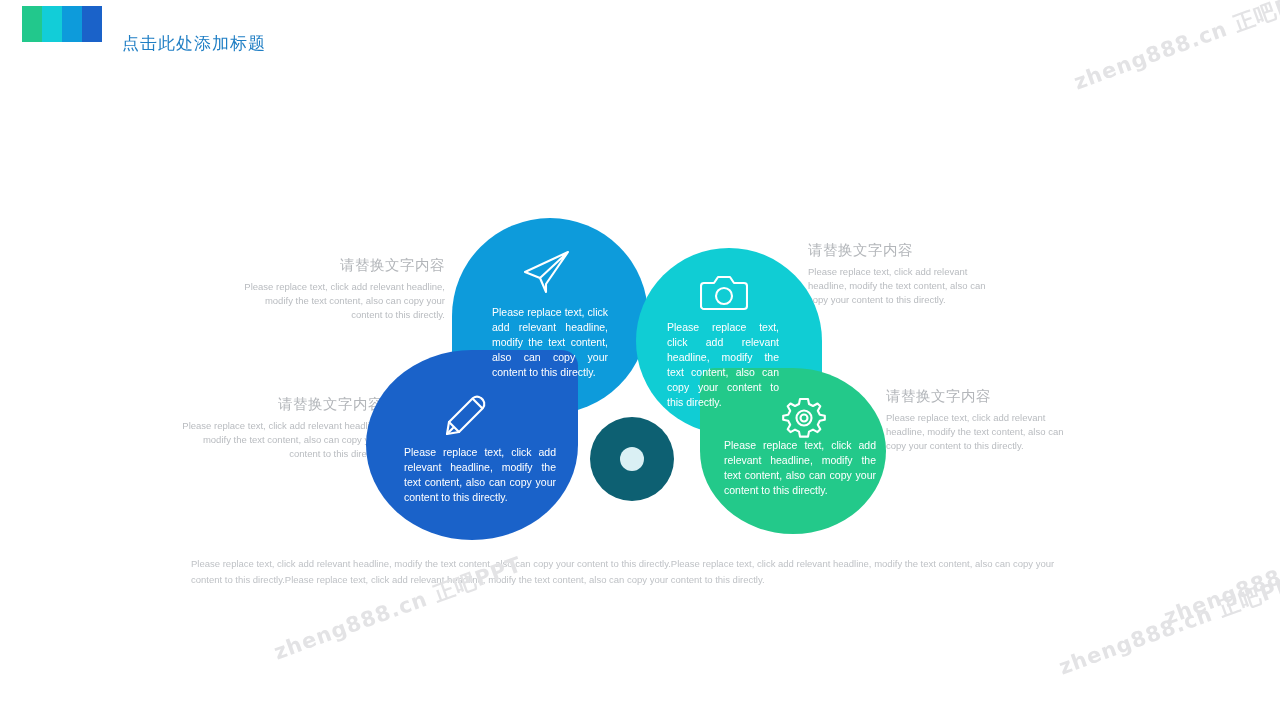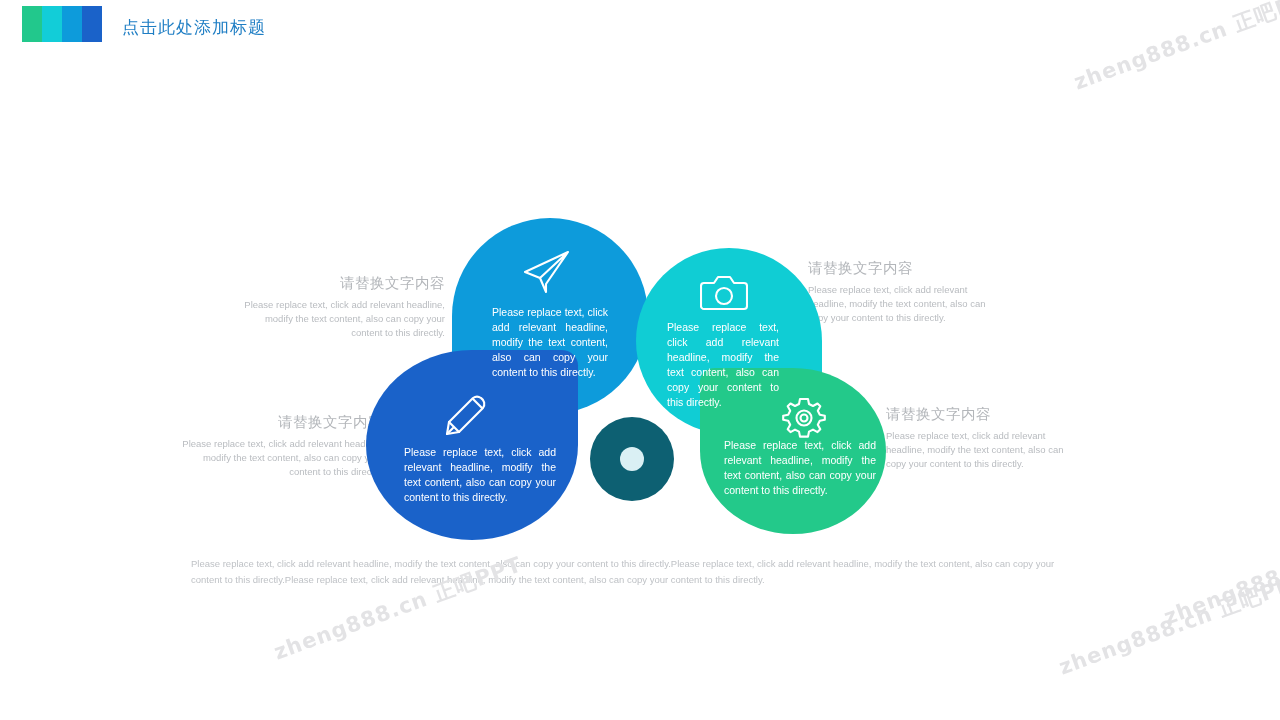--- a/index.html
+++ b/index.html
@@ -16,21 +16,21 @@
     letter-spacing:1px;white-space:nowrap;
     transform:rotate(-20deg);transform-origin:left top;
     font-family:"DejaVu Sans",sans-serif;
   }
 
   
   .header{position:absolute;left:0;top:0;width:100%;height:70px;z-index:20;}
   .colorbar{position:absolute;left:22px;top:6px;width:80px;height:36px;display:flex;}
   .colorbar span{flex:1 1 25%;height:100%;display:block;}
   .slide-title{
-    position:absolute;left:122px;top:16px;font-size:17px;color:#1f7ec4;
+    position:absolute;left:122px;top:32px;font-size:17px;color:#1f7ec4;
     letter-spacing:1px;white-space:nowrap;
   }
 
   
   .graphic{position:absolute;left:0;top:0;width:1280px;height:720px;z-index:10;}
   .petal{position:absolute;}
   .petal-shape{
     position:absolute;left:0;top:0;width:100%;height:100%;
   }
   .petal-icon{position:absolute;z-index:4;}
@@ -61,21 +61,21 @@
     background:#23c98a;border-radius:8% 50% 50% 50%;
   }
 
   .hub{
     position:absolute;left:590px;top:417px;width:84px;height:84px;border-radius:50%;
     background:#0d6072;z-index:6;display:flex;align-items:center;justify-content:center;
   }
   .hub-dot{width:24px;height:24px;border-radius:50%;background:#daf0f4;}
 
   
-  .caption{position:absolute;z-index:5;margin-top:18px;}
+  .caption{position:absolute;z-index:5;}
   .caption h3{
     margin:0 0 5px 0;font-size:14.5px;font-weight:normal;color:#b3b6ba;letter-spacing:.5px;
   }
   .caption p{
     margin:0;font-size:9.5px;line-height:14px;color:#b9bcc0;
   }
   .cap-right-align{text-align:right;}
   .cap-left-align{text-align:left;}
 
   #caption-1{left:240px;top:256px;width:205px;}

